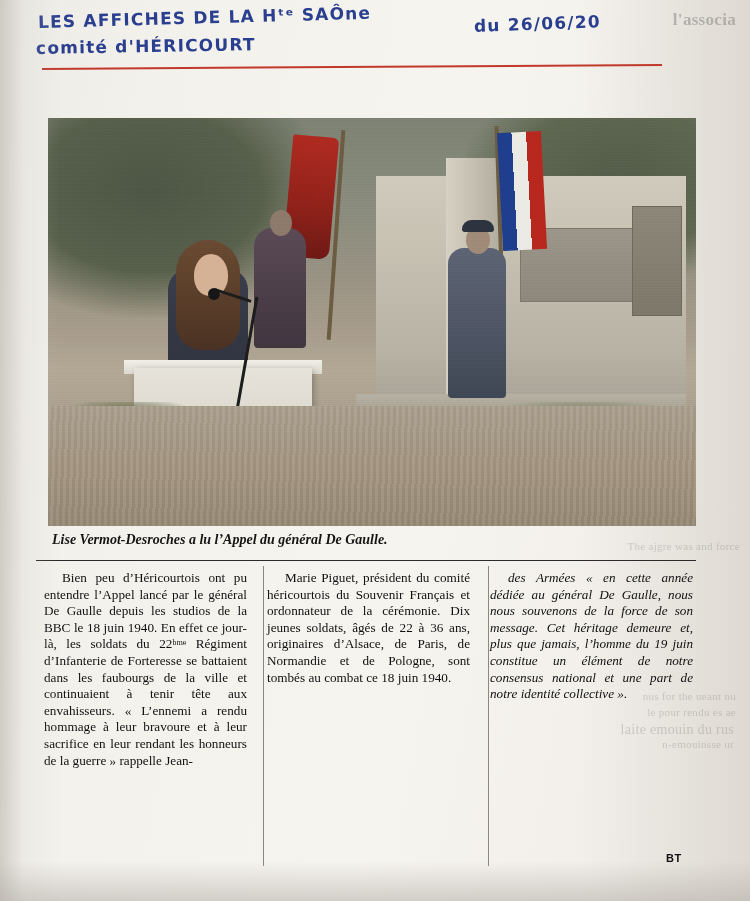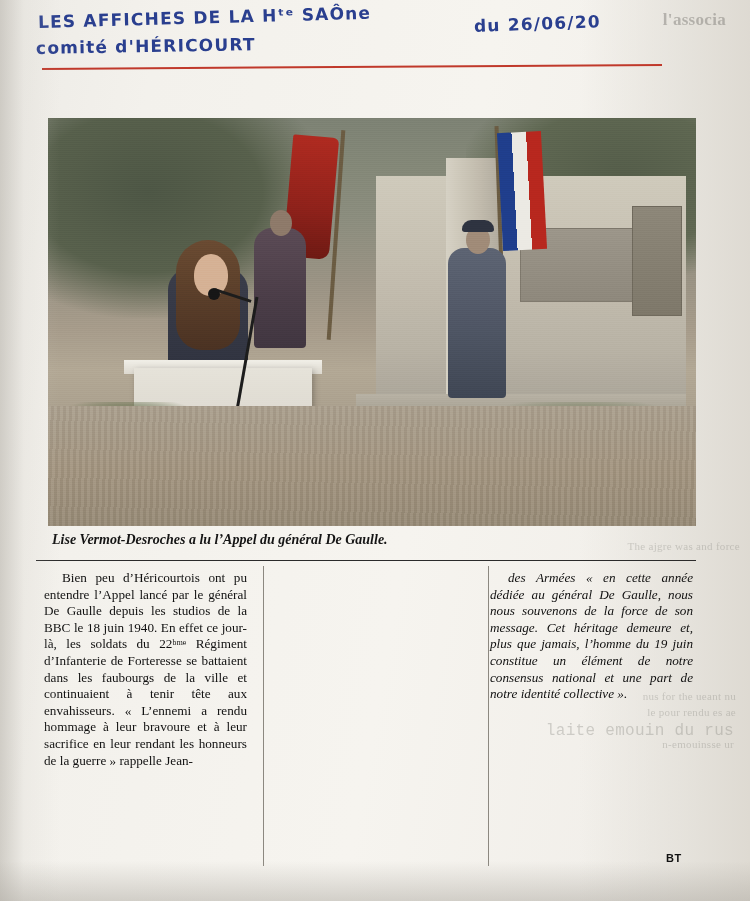--- a/index.html
+++ b/index.html
@@ -31,25 +31,25 @@
     pointer-events: none;
   }
   .ghost {
     position: absolute;
     color: rgba(120,118,112,.30);
     font-family: "Liberation Serif", serif;
     letter-spacing: .3px;
     white-space: nowrap;
     pointer-events: none;
   }
-  #ghost-title { right: 24px; top: 10px; font-size: 17px; font-weight: bold; color: rgba(110,108,102,.42); }
+  #ghost-title { right: 14px; top: 10px; font-size: 17px; font-weight: bold; color: rgba(110,108,102,.42); }
   #ghost-l1 { right: 10px; top: 540px; font-size: 11px; }
   #ghost-l2 { right: 14px; top: 690px; font-size: 11px; }
   #ghost-l3 { right: 14px; top: 706px; font-size: 11px; }
-  #ghost-l4 { right: 16px; top: 722px; font-size: 16px; font-family: Liberation Mono, monospace; }
+  #ghost-l4 { right: 16px; top: 722px; font-size: 14px; }
   #ghost-l5 { right: 16px; top: 738px; font-size: 11px; }
 
   
   .hand {
     position: absolute;
     color: #2a3f8f;
     font-family: "DejaVu Sans", sans-serif;
     font-weight: bold;
     letter-spacing: 1.2px;
     transform-origin: left center;
@@ -478,20 +478,21 @@
 
   <div id="rule-top-cols"></div>
   <div class="col-sep" id="sep-1"></div>
   <div class="col-sep" id="sep-2"></div>
 
   <div id="cols">
     <div class="col">
       <p>Bien peu d’Héricourtois ont pu entendre l’Appel lancé par le général De Gaulle depuis les studios de la BBC le 18 juin 1940. En effet ce jour-là, les soldats du 22ᵇᵐᵉ Régiment d’Infanterie de Forteresse se battaient dans les faubourgs de la ville et continuaient à tenir tête aux envahisseurs. « L’ennemi a rendu hommage à leur bravoure et à leur sacrifice en leur rendant les honneurs de la guerre » rappelle Jean-</p>
     </div>
     <div class="col">
+      <p>Marie Piguet, président du comité héricourtois du Souvenir Français et ordonnateur de la cérémonie. Dix jeunes soldats, âgés de 22 à 36 ans, originaires d’Alsace, de Paris, de Normandie et de Pologne, sont tombés au combat ce 18 juin 1940.</p>
     </div>
     <div class="col">
       <p class="quote" style="font-style:italic">des Armées « en cette année dédiée au général De Gaulle, nous nous souvenons de la force de son message. Cet héritage demeure et, plus que jamais, l’homme du 19 juin constitue un élément de notre consensus national et une part de notre identité collective ».</p>
     </div>
   </div>
 
   <div id="signature">BT</div>
 
   <div id="edge-shadow"></div>
   <div id="edge-shadow-bottom"></div>

